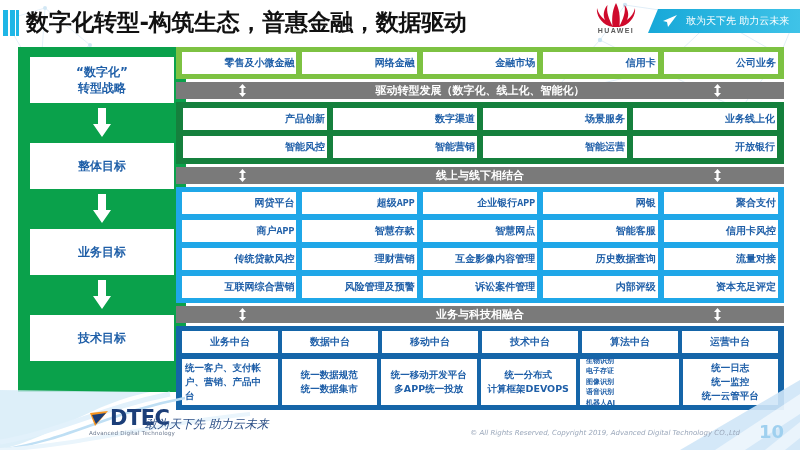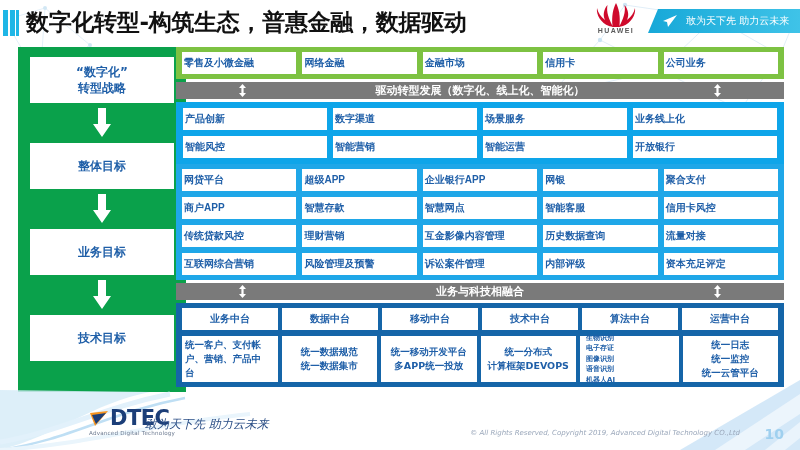--- a/index.html
+++ b/index.html
@@ -40,28 +40,28 @@
      justify-content:center;font-size:12px;font-weight:bold;color:#1f5fa8;line-height:1.35;
      font-family:"DejaVu Sans",sans-serif;}
   .left-arrow{height:40px;display:flex;align-items:center;justify-content:center;}
   .left-arrow svg{display:block;}
 
   
   .right-col{position:absolute;left:176px;top:47px;width:608px;}
 
   .band{box-sizing:border-box;width:608px;}
   .band-green{background:#7dc242;padding:5px 6px;}
-  .band-orange{background:#0ea5e9;padding:6px 7px;}
+  .band-orange{background:#15803d;padding:6px 7px;}
   .band-blue{background:#1fa7e8;padding:5px 6px;}
   .band-navy{background:#1565a8;padding:5px 6px;}
 
   .row{display:flex;gap:6px;}
   .row + .row{margin-top:6px;}
-  .cell{flex:1;background:#ffffff;text-align:left;font-size:10px;font-weight:bold;color:#1f5fa8;
-     padding:4px 2px;box-sizing:border-box;font-family:Liberation Sans, sans-serif;white-space:nowrap;}
+  .cell{flex:1;background:#ffffff;text-align:right;font-size:10px;font-weight:bold;color:#1f5fa8;
+     padding:4px 2px;box-sizing:border-box;font-family:Liberation Mono, monospace;white-space:nowrap;}
 
   .divider{position:relative;width:608px;height:17px;background:#7a7a7a;margin:3px 0;}
   .divider-label{position:absolute;left:0;top:0;width:100%;height:17px;line-height:17px;text-align:center;
      font-size:11px;font-weight:bold;color:#ffffff;font-family:"DejaVu Sans",sans-serif;}
   .divider .dbl-arrow{position:absolute;top:2px;width:9px;height:13px;}
   .divider .dbl-arrow.l{left:62px;}
   .divider .dbl-arrow.r{right:62px;}
 
   
   .plat-row{display:flex;gap:4px;justify-content:space-between;}
@@ -81,21 +81,21 @@
   .dtec-top{display:flex;align-items:center;}
   .dtec-mark{width:22px;height:17px;}
   .dtec-word{font-size:21px;font-weight:bold;color:#1b3e78;letter-spacing:-.5px;line-height:1;
      font-family:"DejaVu Sans",sans-serif;}
   .dtec-sub{font-size:5.6px;color:#6c7a90;letter-spacing:.2px;margin-top:1px;padding-left:1px;
      font-family:"DejaVu Sans",sans-serif;}
   .dtec-slogan{position:absolute;left:145px;bottom:17px;font-size:12px;color:#2c4f86;white-space:nowrap;
      font-style:italic;font-family:"DejaVu Sans",sans-serif;}
   .copyright{position:absolute;right:60px;bottom:13px;font-size:7px;color:#9aa7ba;white-space:nowrap;
      font-style:italic;font-family:"DejaVu Sans",sans-serif;}
-  .page-num{position:absolute;right:16px;bottom:8px;font-size:14px;font-weight:bold;color:#9fd0ef;
+  .page-num{position:absolute;right:16px;bottom:8px;font-size:18px;font-weight:bold;color:#9fd0ef;
      font-family:"DejaVu Sans",sans-serif;}
 </style>
 </head>
 <body>
 
 <svg class="bg-net" viewBox="0 0 260 120">
   <g stroke="#bcd9ef" stroke-width="1" fill="none">
     <path d="M10 95 L60 40 L120 70 L175 18 L240 55 L200 110 L120 70"></path>
     <path d="M60 40 L85 5 L175 18"></path>
     <path d="M240 55 L258 12"></path>
@@ -210,20 +210,29 @@
       <div class="cell">业务线上化</div>
     </div>
     <div class="row">
       <div class="cell">智能风控</div>
       <div class="cell">智能营销</div>
       <div class="cell">智能运营</div>
       <div class="cell">开放银行</div>
     </div>
   </div>
 
+  <div class="divider">
+    <div class="divider-label">线上与线下相结合</div>
+    <svg class="dbl-arrow l" viewBox="0 0 9 13">
+      <path d="M4.5 0 L8 4 H5.6 V9 H8 L4.5 13 L1 9 H3.4 V4 H1 Z" fill="#ffffff"></path>
+    </svg>
+    <svg class="dbl-arrow r" viewBox="0 0 9 13">
+      <path d="M4.5 0 L8 4 H5.6 V9 H8 L4.5 13 L1 9 H3.4 V4 H1 Z" fill="#ffffff"></path>
+    </svg>
+  </div>
 
   <div class="band band-blue">
     <div class="row">
       <div class="cell">网贷平台</div>
       <div class="cell">超级APP</div>
       <div class="cell">企业银行APP</div>
       <div class="cell">网银</div>
       <div class="cell">聚合支付</div>
     </div>
     <div class="row">

